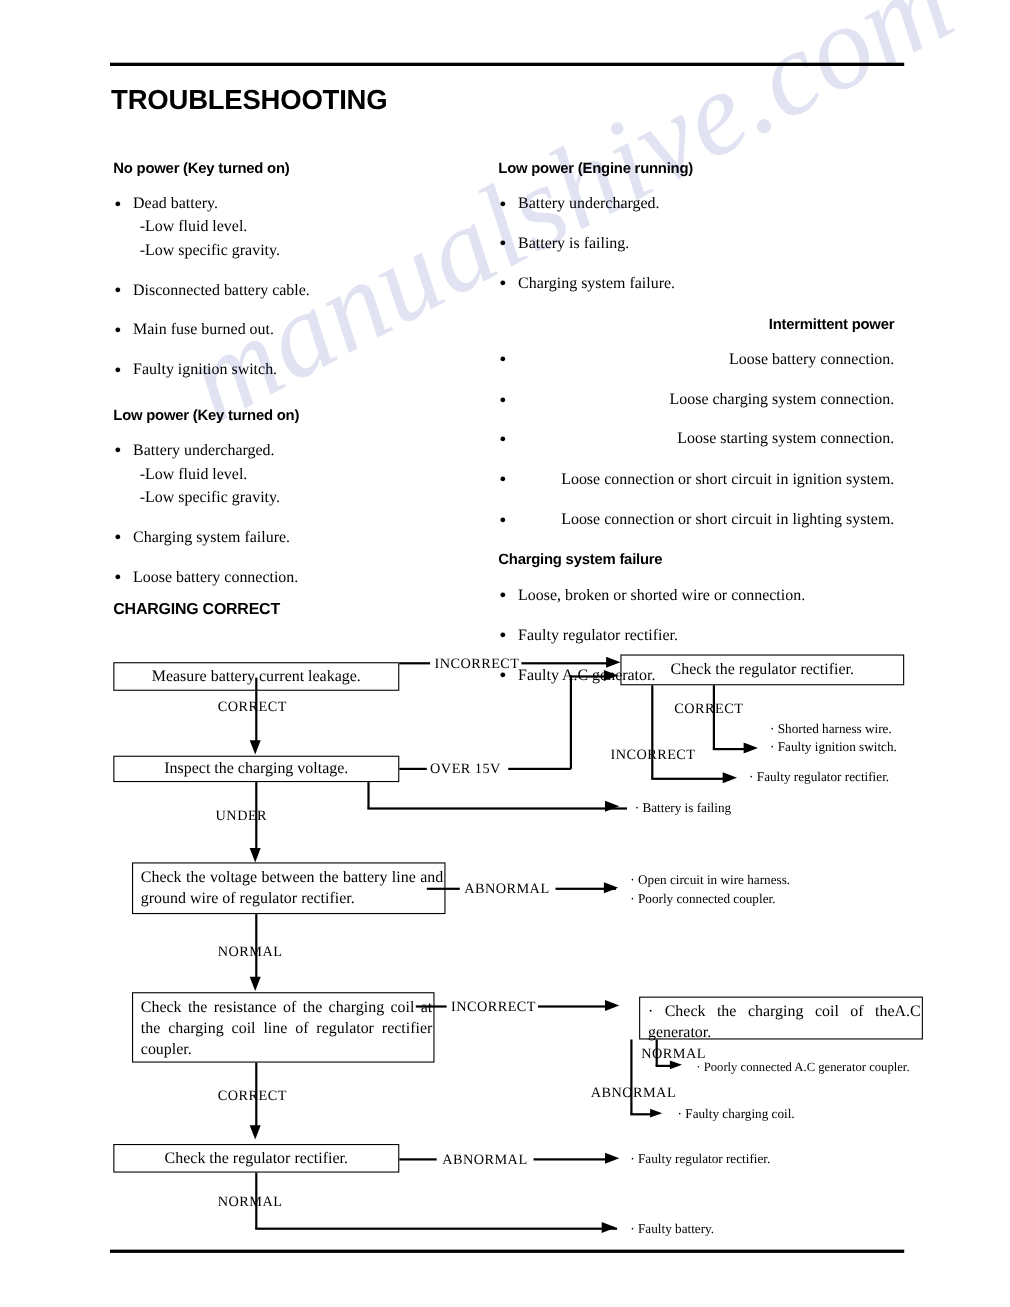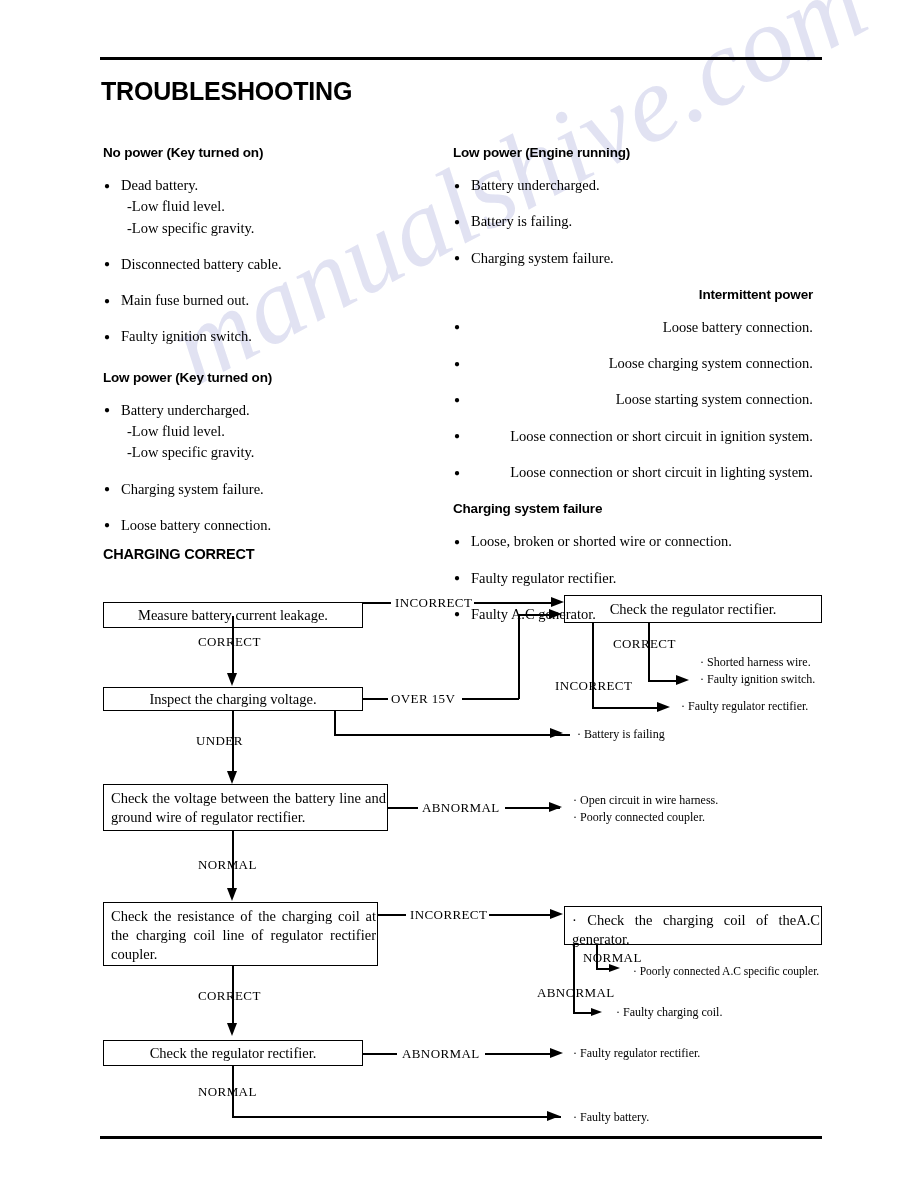--- a/index.html
+++ b/index.html
@@ -123,20 +123,21 @@
   .fbox.center {
     display: flex;
     align-items: center;
     justify-content: center;
     text-align: center;
   }
   .fbox.just {
     padding: 4px 1px 4px 7px;
     text-align: justify;
     text-align-last: left;
+    margin-left: 17px;
   }
   .fbox .bullet-lead::before {
     content: "\00B7\00A0";
   }
 
   .flabel {
     position: absolute;
     font-family: "Liberation Serif", serif;
     font-size: 13px;
     letter-spacing: 0.4px;
@@ -344,21 +345,21 @@
 
       <div class="fbox just" style="left:564px; top:906px; width:258px; height:39px;">
         <span class="bullet-lead">Check the charging coil of theA.C generator.</span>
       </div>
 
       <div class="vline" style="left:596px; top:945px; height:24px;"></div>
       <div class="flabel" style="left:583px; top:950px;">NORMAL</div>
       <div class="hline" style="left:596px; top:968px; width:16px;"></div>
       <div class="arrow-r small" style="left:609px; top:963.5px;"></div>
       <div class="ftext small" style="left:633px; top:962px;">
-        <span class="dot">Poorly connected A.C specific coupler.</span>
+        <span class="dot">Poorly connected A.C generator coupler.</span>
       </div>
 
       <div class="vline" style="left:573px; top:945px; height:68px;"></div>
       <div class="flabel" style="left:537px; top:985px;">ABNORMAL</div>
       <div class="hline" style="left:573px; top:1012px; width:21px;"></div>
       <div class="arrow-r small" style="left:591px; top:1007.5px;"></div>
       <div class="ftext" style="left:616px; top:1003px;">
         <span class="dot">Faulty  charging coil.</span>
       </div>
 

